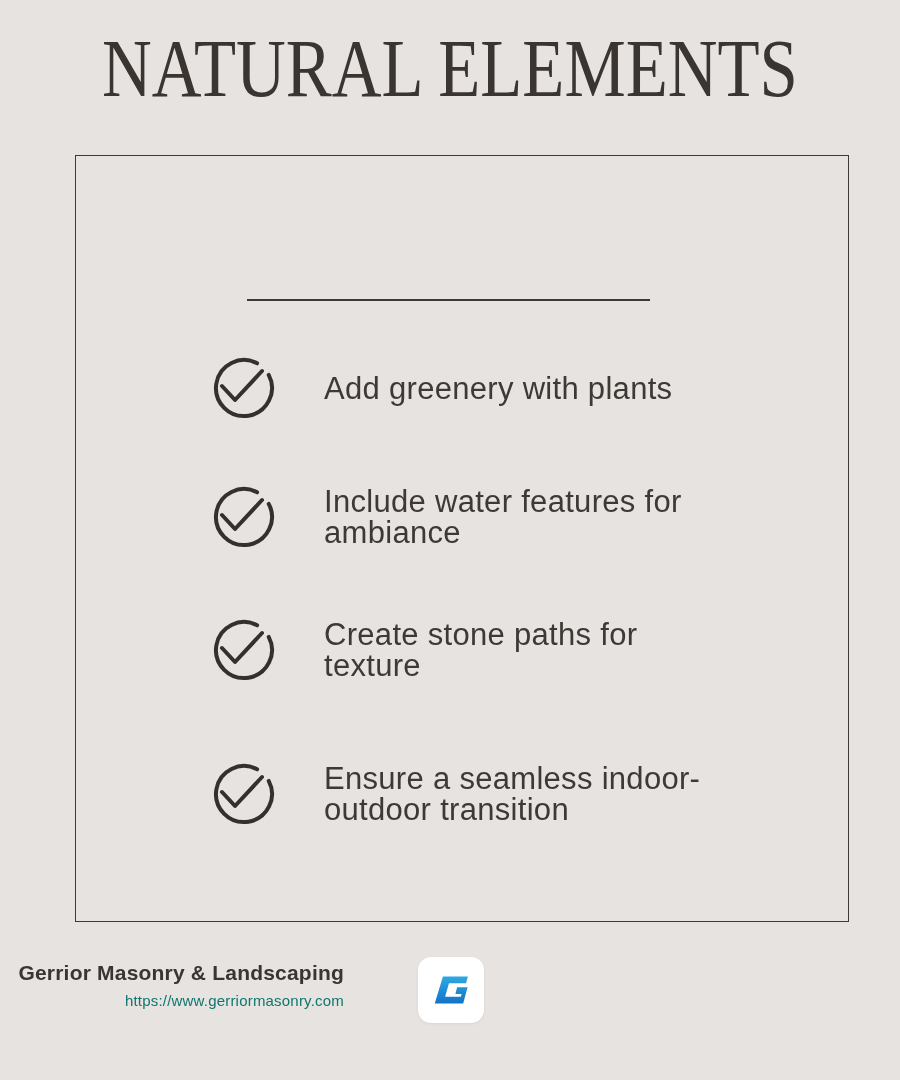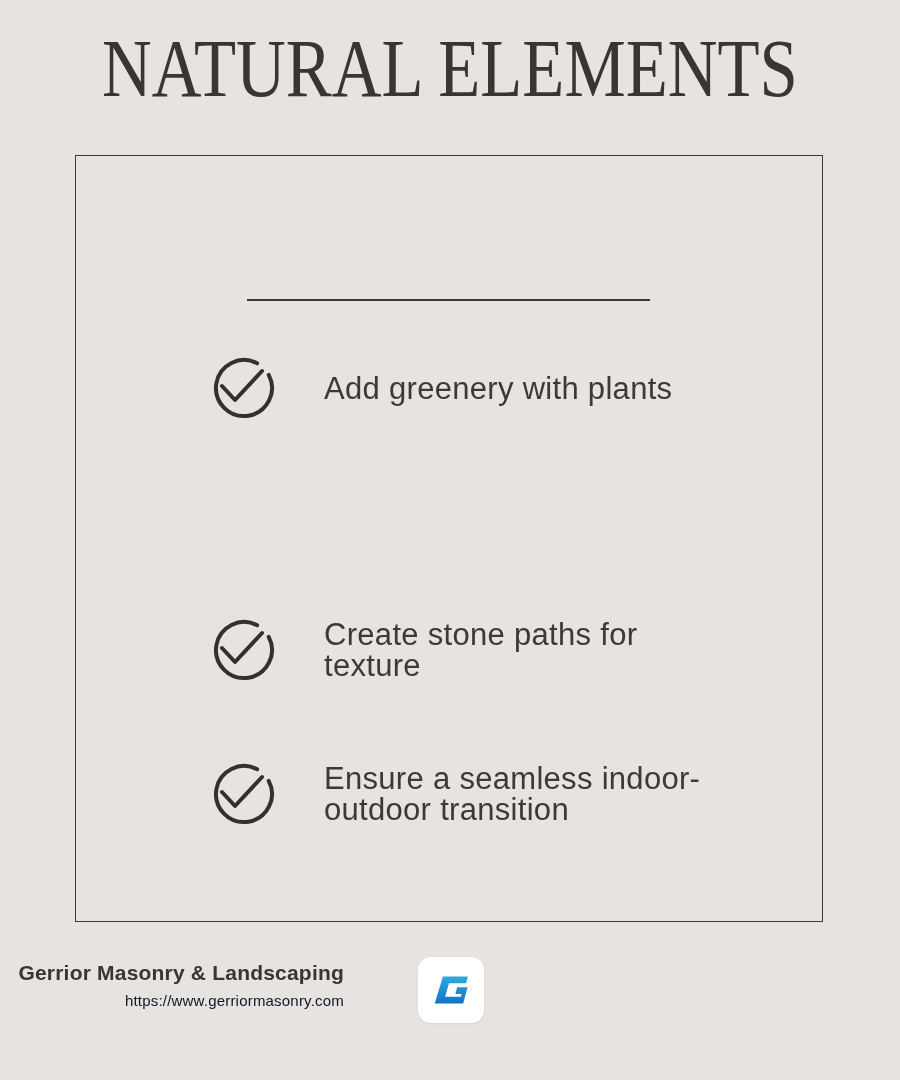--- a/index.html
+++ b/index.html
@@ -32,20 +32,21 @@
     white-space: nowrap;
   }
 
   
   .frame {
     position: absolute;
     left: 75px; top: 155px;
     width: 746px; height: 765px;
     border: 1.5px solid #3e3935;
     box-sizing: content-box;
+    padding-left: 26px;
   }
 
   .divider {
     position: absolute;
     left: 171px; top: 143px;
     width: 403px; height: 1.5px;
     background: #3e3935;
   }
 
   
@@ -85,21 +86,21 @@
     margin-left: 48px;
   }
   .brand {
     font-size: 21px;
     font-weight: 700;
     color: #3a3531;
     letter-spacing: 0.2px;
   }
   .site-url {
     font-size: 15px;
-    color: #0f172a;
+    color: #0f766e;
     letter-spacing: 0.2px;
   }
   .logo-tile {
     position: absolute;
     left: 418px; top: 957px;
     width: 66px; height: 66px;
     background: #ffffff;
     border-radius: 13px;
     box-shadow: 0 1px 3px rgba(0,0,0,0.06);
     display: flex;
@@ -120,20 +121,27 @@
     <div class="divider"></div>
 
     <div class="row row-1">
       <svg class="check-icon" viewBox="0 0 64 64" fill="none">
         <path d="M56.7 18.9 A28 28 0 1 1 45.1 7.3" stroke="#35302c" stroke-width="4" stroke-linecap="round" fill="none"></path>
         <path d="M10 30 L23 44 L50 15" stroke="#35302c" stroke-width="4" stroke-linecap="round" stroke-linejoin="round" fill="none"></path>
       </svg>
       <div class="item-text">Add greenery with plants</div>
     </div>
 
+    <div class="row row-2">
+      <svg class="check-icon" viewBox="0 0 64 64" fill="none">
+        <path d="M56.7 18.9 A28 28 0 1 1 45.1 7.3" stroke="#35302c" stroke-width="4" stroke-linecap="round" fill="none"></path>
+        <path d="M10 30 L23 44 L50 15" stroke="#35302c" stroke-width="4" stroke-linecap="round" stroke-linejoin="round" fill="none"></path>
+      </svg>
+      <div class="item-text">Include water features for ambiance</div>
+    </div>
 
     <div class="row row-4">
       <svg class="check-icon" viewBox="0 0 64 64" fill="none">
         <path d="M56.7 18.9 A28 28 0 1 1 45.1 7.3" stroke="#35302c" stroke-width="4" stroke-linecap="round" fill="none"></path>
         <path d="M10 30 L23 44 L50 15" stroke="#35302c" stroke-width="4" stroke-linecap="round" stroke-linejoin="round" fill="none"></path>
       </svg>
       <div class="item-text">Ensure a seamless indoor-outdoor transition</div>
     </div>
 
     <div class="row row-3">

